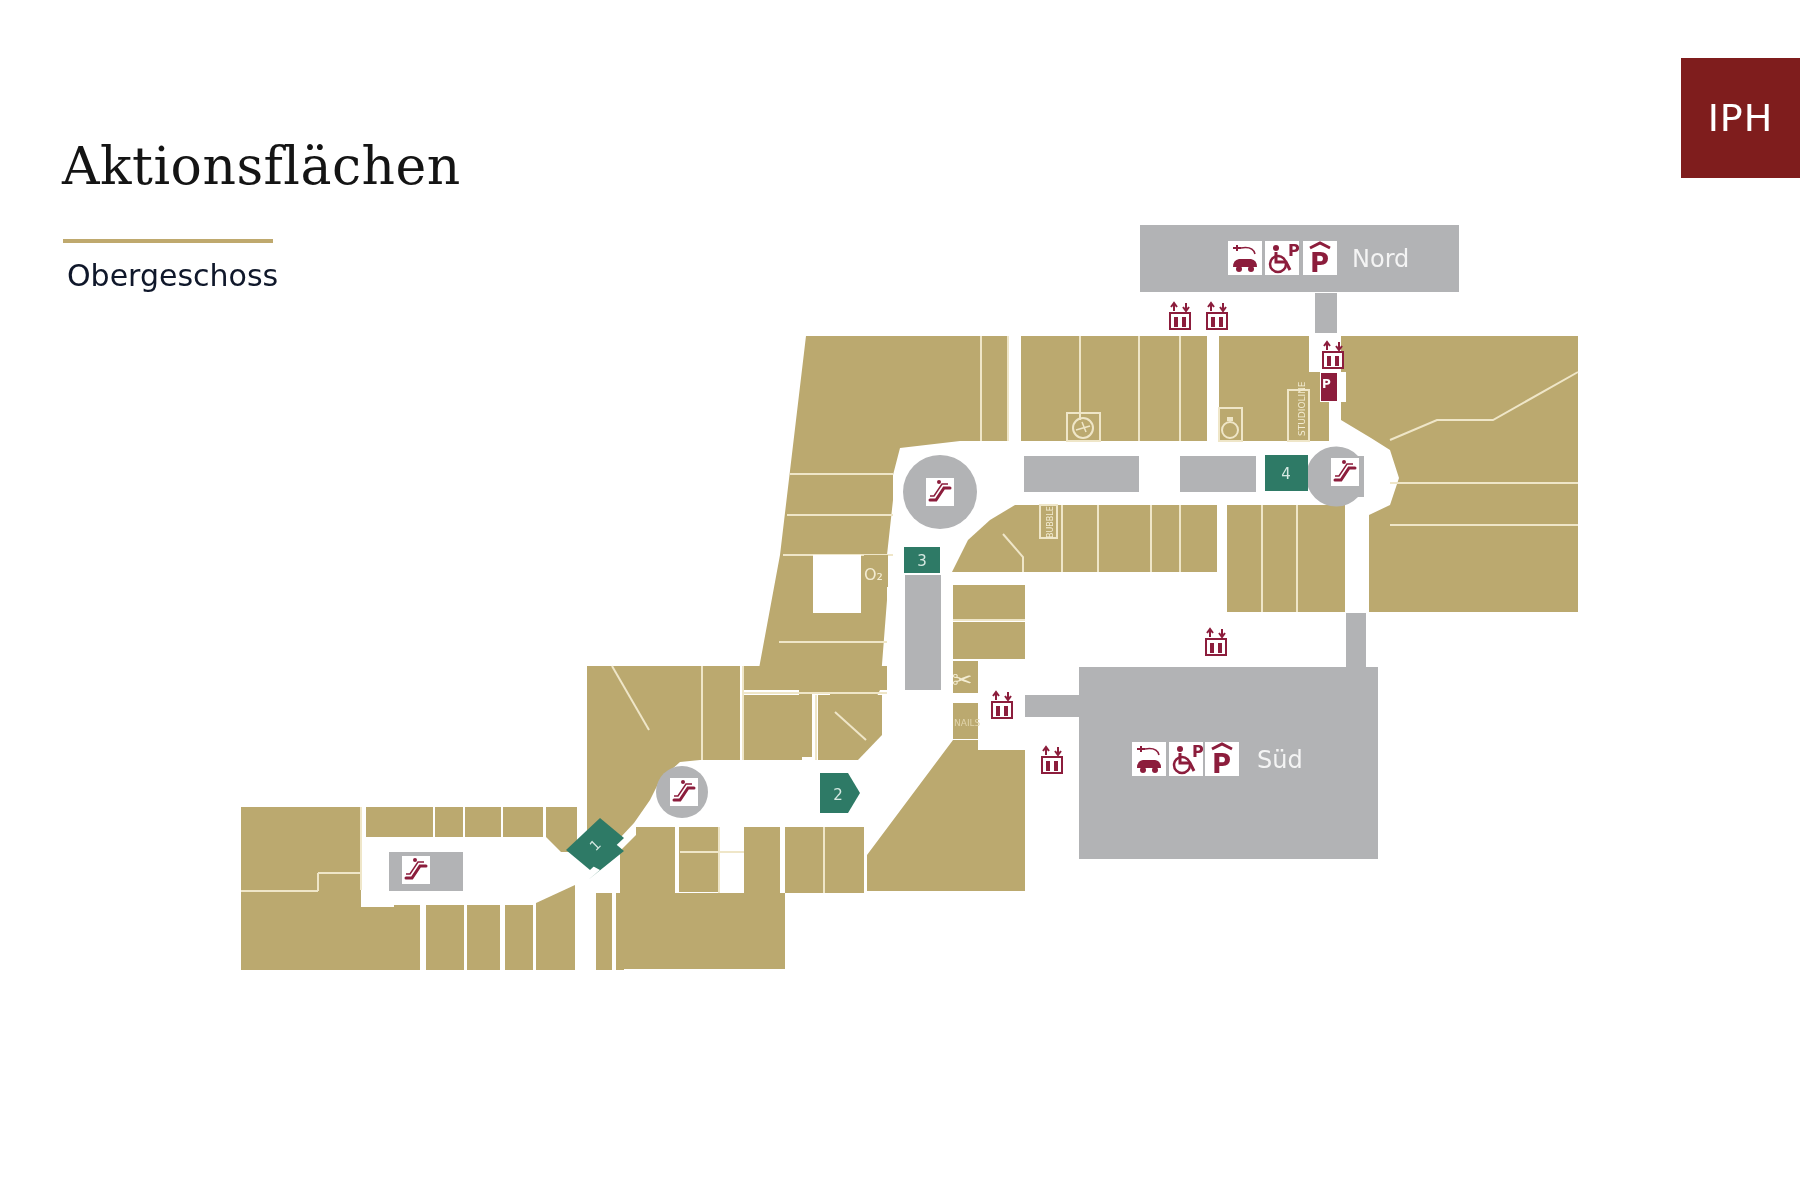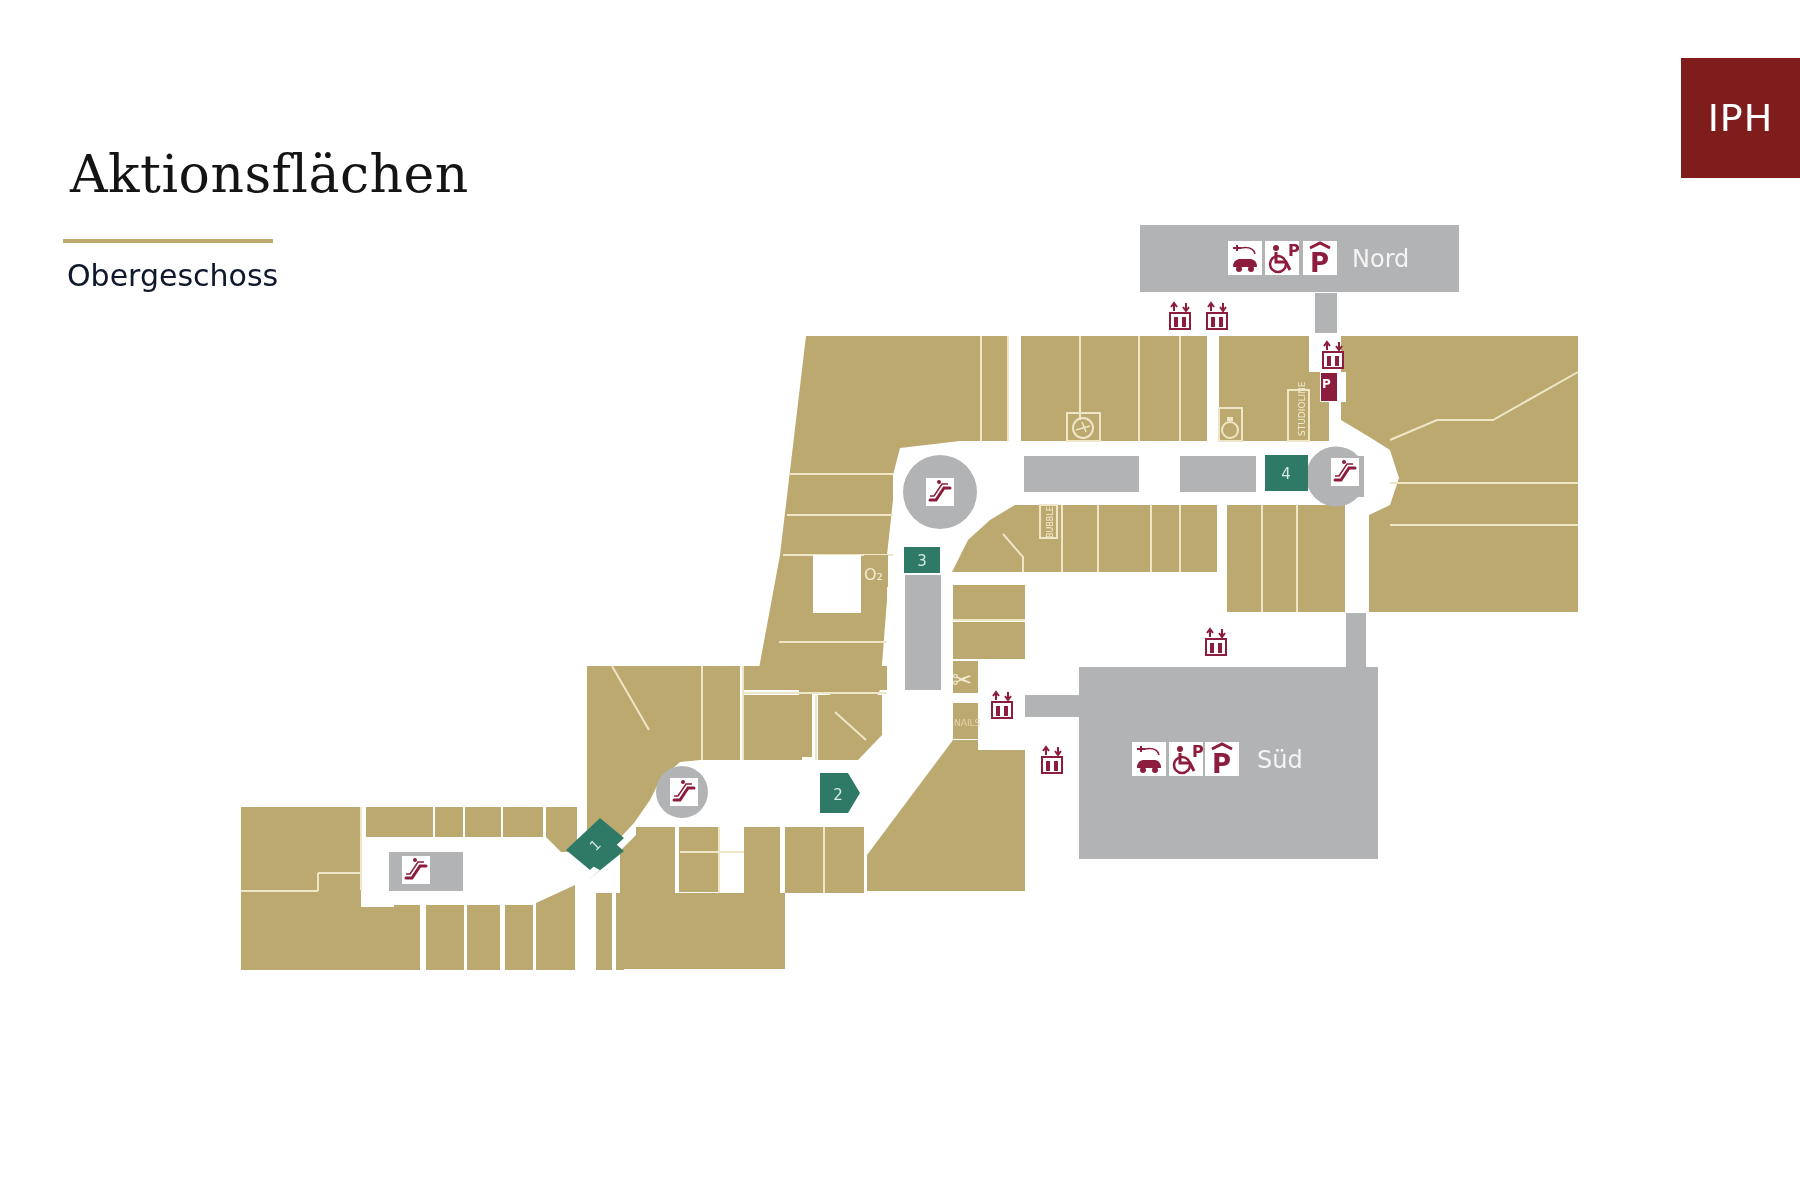--- a/index.html
+++ b/index.html
@@ -1,17 +1,17 @@
 <!DOCTYPE html>
 <html><head>
 <meta charset="utf-8">
 <style>
   html, body { margin:0; padding:0; background:#ffffff; }
   body { width:1800px; height:1200px; position:relative; overflow:hidden; font-family:"DejaVu Sans", sans-serif; }
-  .title { position:absolute; left:62px; top:136px; font-family:"DejaVu Serif", serif; font-size:52px; color:#141414; letter-spacing:0.5px; margin:8px; font-weight:normal; }
+  .title { position:absolute; left:62px; top:136px; font-family:"DejaVu Serif", serif; font-size:52px; color:#141414; letter-spacing:0.5px; margin:0; font-weight:normal; }
   .rule { position:absolute; left:63px; top:239px; width:210px; height:4px; background:#bfa96e; }
   .subtitle { position:absolute; left:67px; top:258px; font-family:"DejaVu Sans", sans-serif; font-size:30px; color:#0f172a; }
   .logo { position:absolute; left:1681px; top:58px; width:119px; height:120px; background:#7f1d1d; color:#fff; font-family:"DejaVu Sans", sans-serif; font-size:38px; display:flex; align-items:center; justify-content:center; letter-spacing:1px; }
   .map { position:absolute; left:0; top:0; width:1800px; height:1200px; }
   .lbl { font-family:"DejaVu Sans", sans-serif; }
 </style>
 </head>
 <body>
 
 <h1 class="title">Aktionsflächen</h1>

